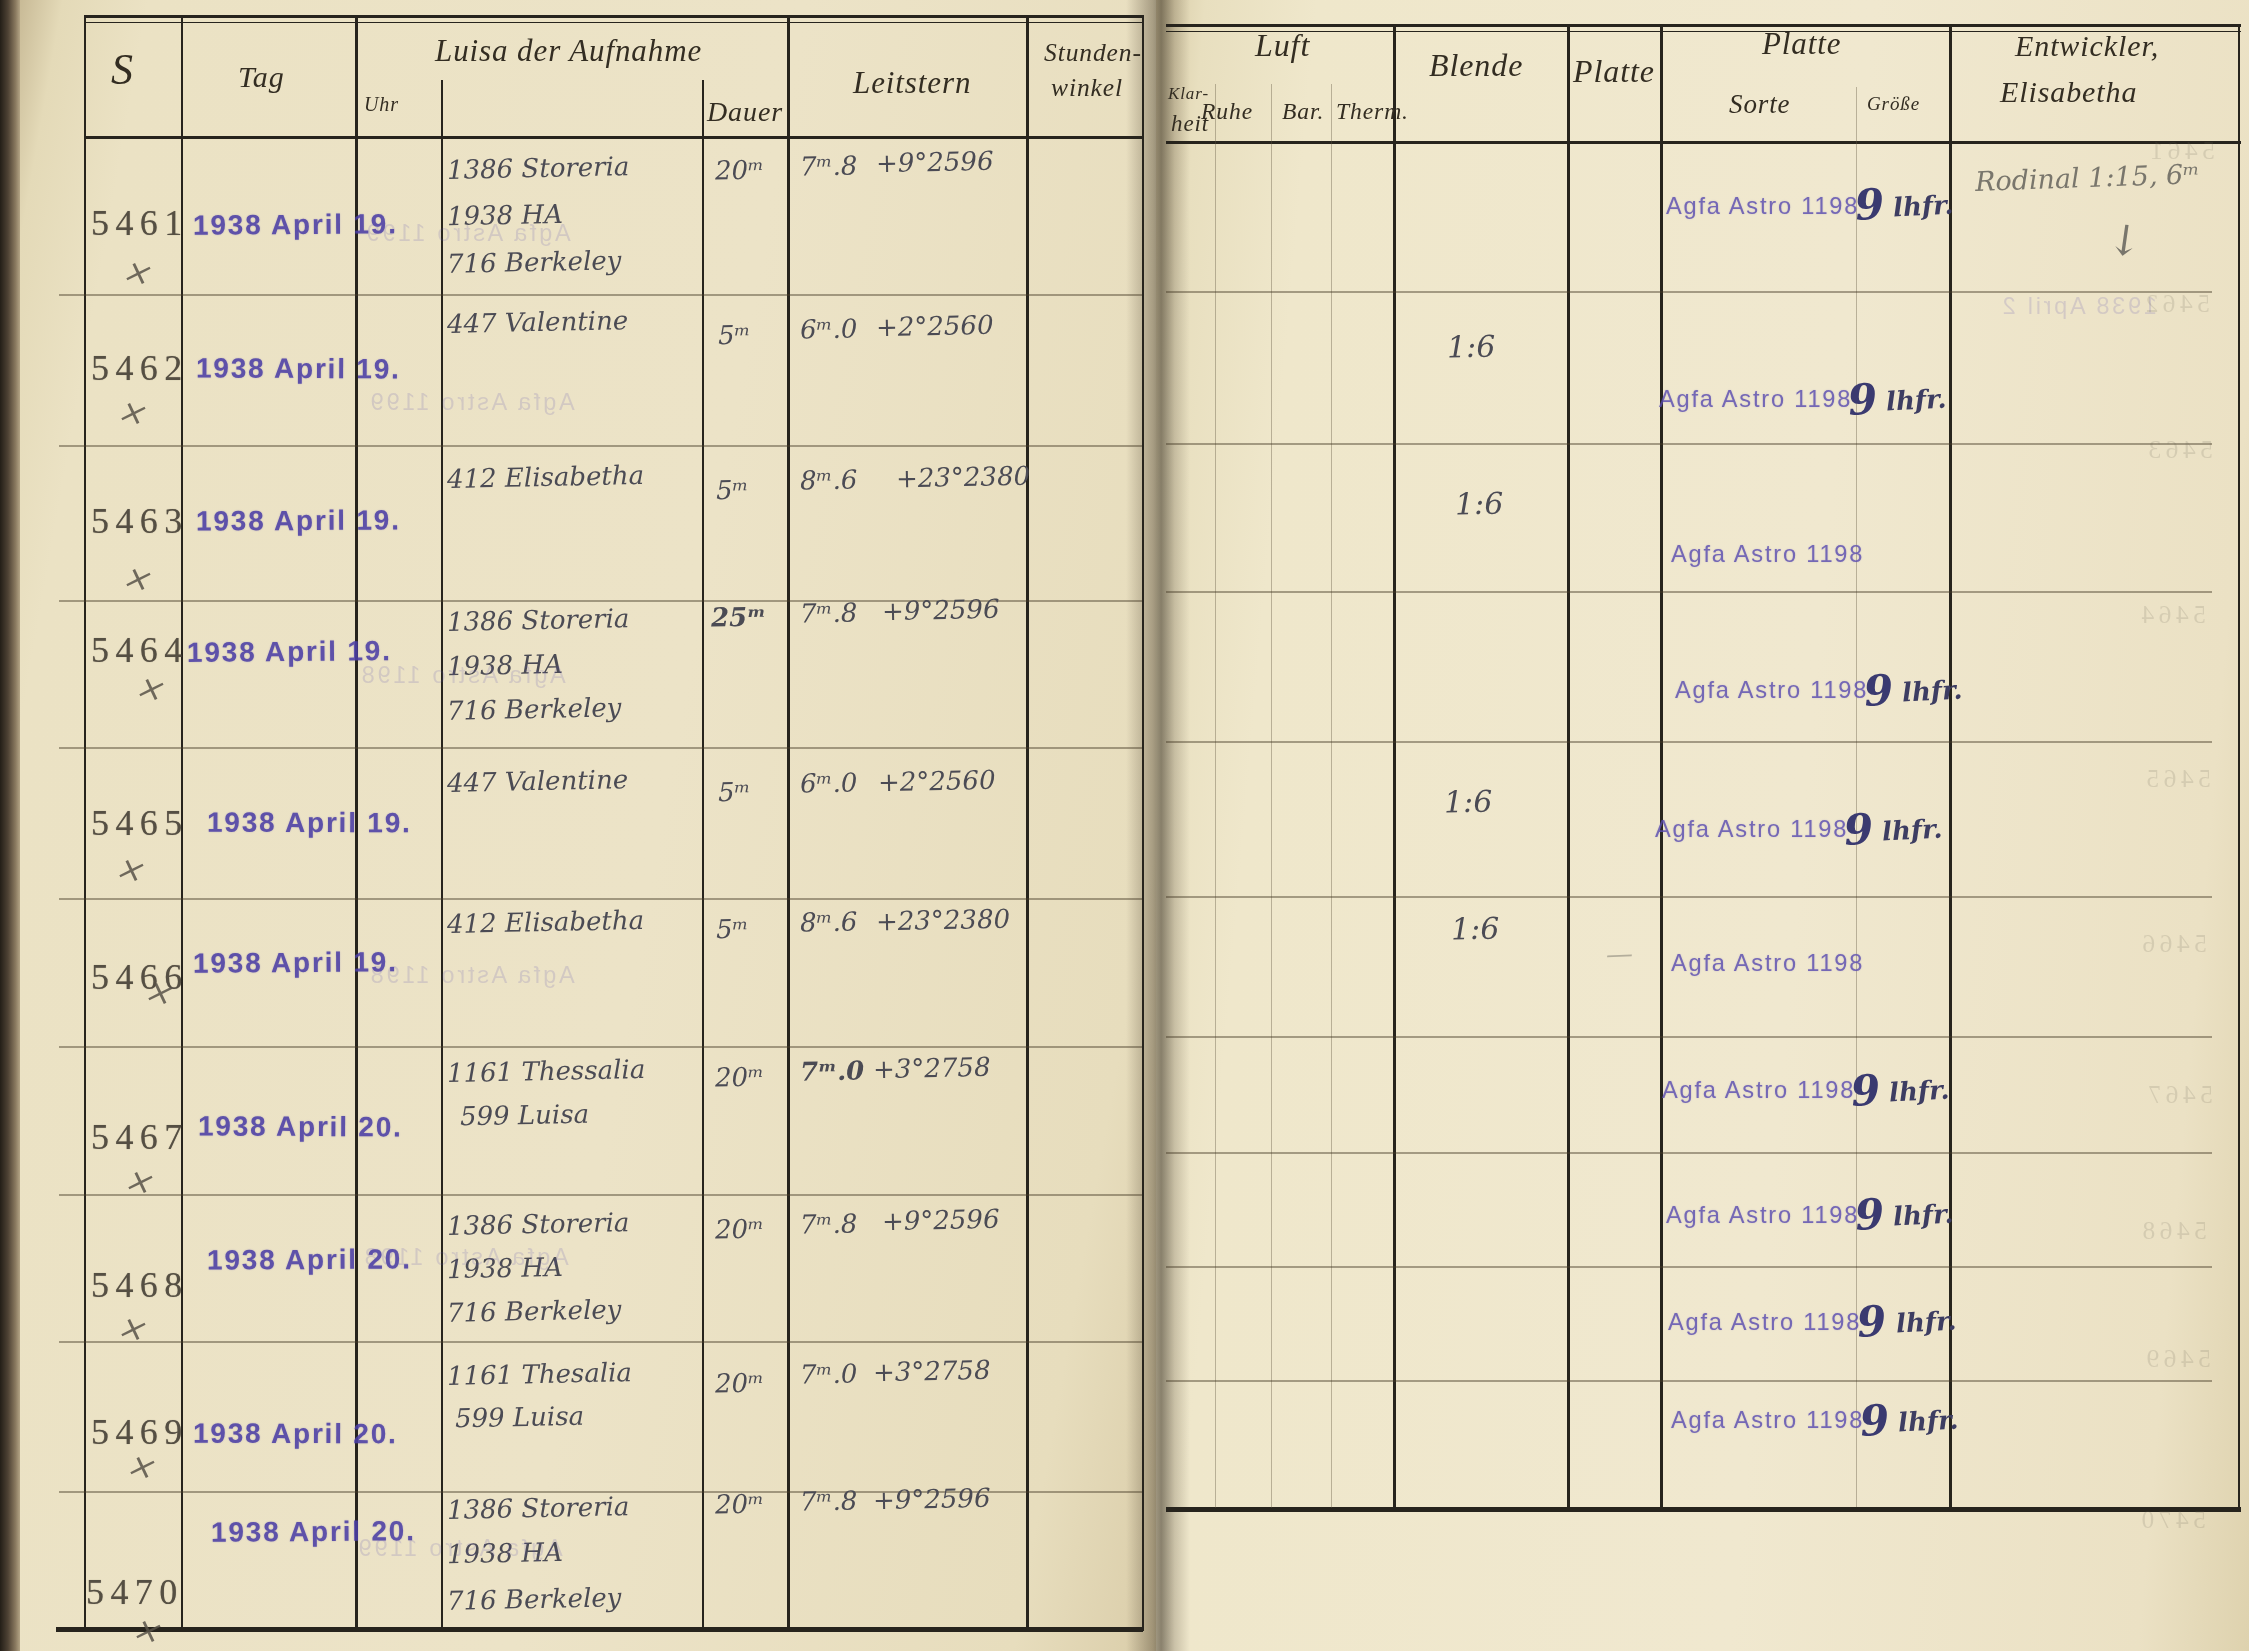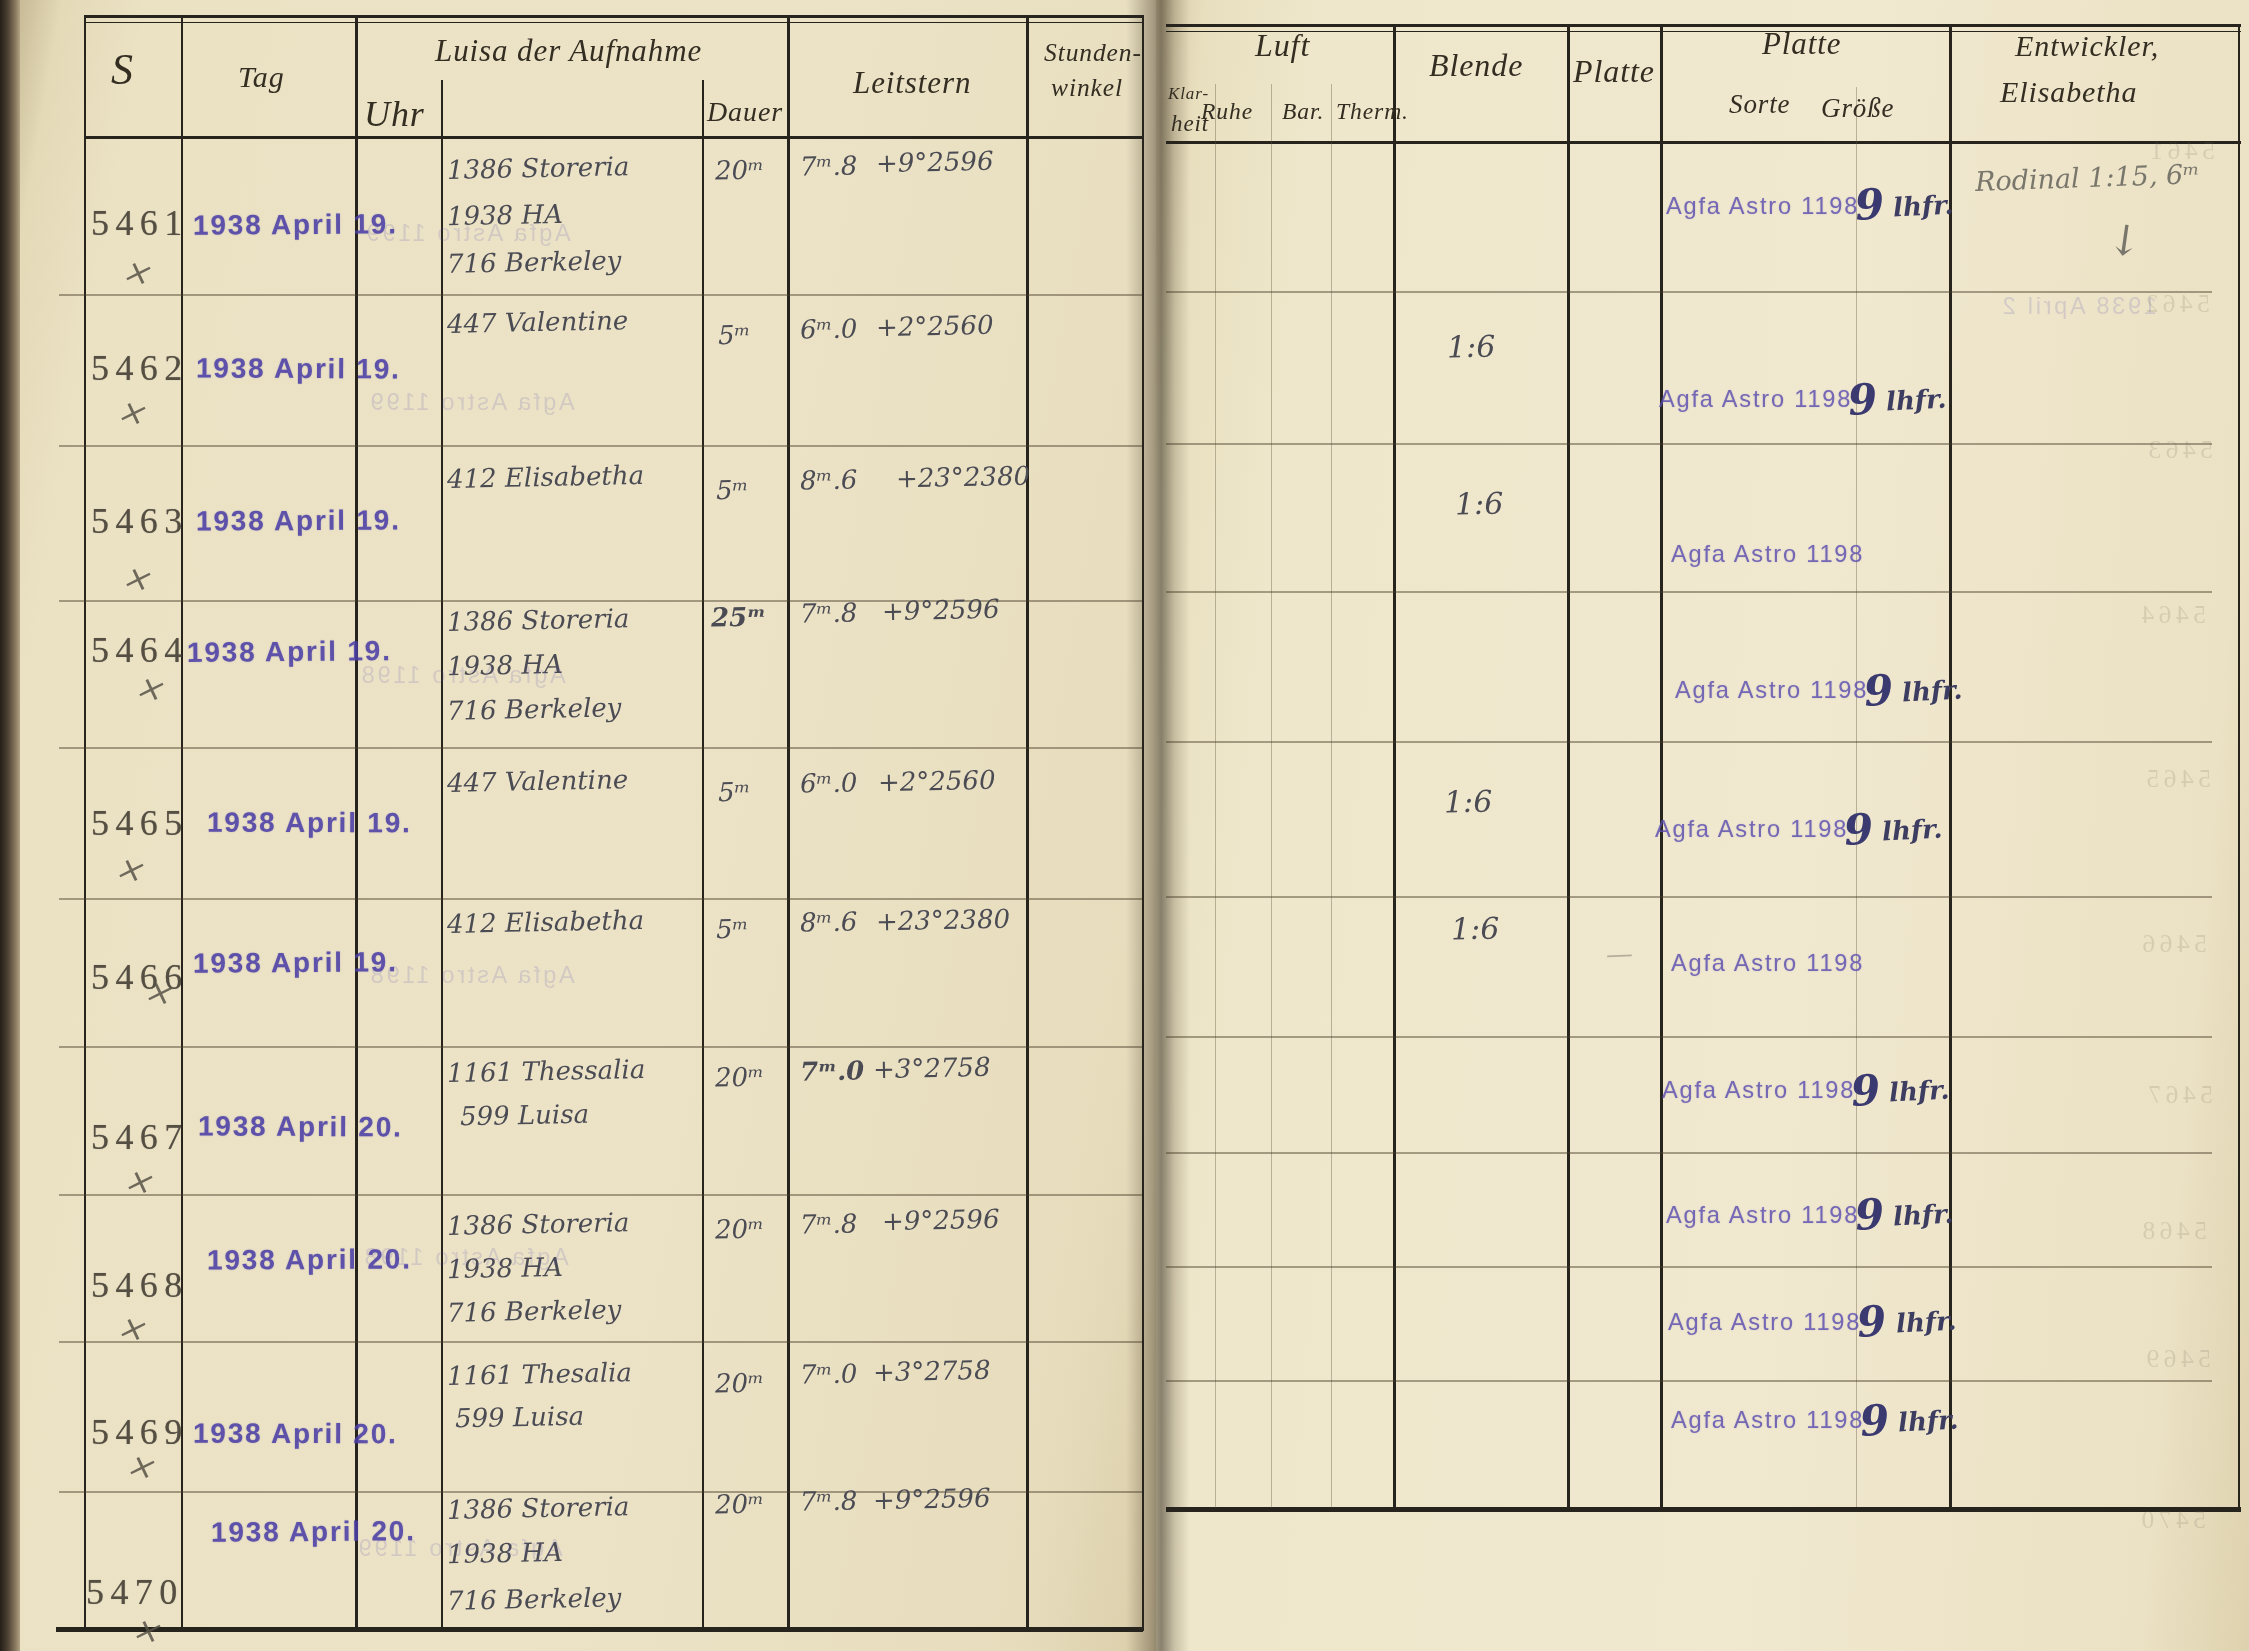--- a/index.html
+++ b/index.html
@@ -69,21 +69,21 @@
   <div class="ln soft" style="left:59px;top:747px;width:1083px;height:1.8px"></div>
   <div class="ln soft" style="left:59px;top:898px;width:1083px;height:1.8px"></div>
   <div class="ln soft" style="left:59px;top:1046px;width:1083px;height:1.8px"></div>
   <div class="ln soft" style="left:59px;top:1194px;width:1083px;height:1.8px"></div>
   <div class="ln soft" style="left:59px;top:1341px;width:1083px;height:1.8px"></div>
   <div class="ln soft" style="left:59px;top:1491px;width:1083px;height:1.8px"></div>
 
   <div class="printed" style="left:111px;top:44px;font-size:44px">S</div>
   <div class="printed" style="left:238px;top:60px;font-size:30px">Tag</div>
   <div class="printed" style="left:435px;top:33px;font-size:31px">Luisa der Aufnahme</div>
-  <div class="printed" style="left:364px;top:93px;font-size:36px">Uhr</div>
+  <div class="printed" style="left:364px;top:93px;font-size:20px">Uhr</div>
   <div class="printed" style="left:707px;top:96px;font-size:28px">Dauer</div>
   <div class="printed" style="left:853px;top:65px;font-size:31px">Leitstern</div>
   <div class="printed" style="left:1044px;top:38px;font-size:25.5px">Stunden-</div>
   <div class="printed" style="left:1051px;top:73px;font-size:25.5px">winkel</div>
 
   <div class="nr" style="left:91px;top:202px">5461</div>
   <div class="mark" style="left:125px;top:253px">×</div>
   <div class="dstamp" style="left:193px;top:209px;transform:rotate(-.4deg)">1938 April 19.</div>
   <div class="hand" style="left:447px;top:153px">1386 Storeria</div>
   <div class="hand" style="left:447px;top:200px">1938 HA</div>
@@ -199,21 +199,21 @@
   <div class="printed" style="left:1255px;top:27px;font-size:32px">Luft</div>
   <div class="printed" style="left:1168px;top:84px;font-size:17px">Klar-</div>
   <div class="printed" style="left:1171px;top:111px;font-size:23px">heit</div>
   <div class="printed" style="left:1201px;top:98px;font-size:23.6px">Ruhe</div>
   <div class="printed" style="left:1282px;top:98px;font-size:23.6px">Bar.</div>
   <div class="printed" style="left:1336px;top:98px;font-size:23.6px">Therm.</div>
   <div class="printed" style="left:1429px;top:47px;font-size:32px">Blende</div>
   <div class="printed" style="left:1573px;top:53px;font-size:32px">Platte</div>
   <div class="printed" style="left:1762px;top:25.5px;font-size:31px">Platte</div>
   <div class="printed" style="left:1729px;top:89px;font-size:27px">Sorte</div>
-  <div class="printed" style="left:1821px;top:93px;font-size:27px">Größe</div>
+  <div class="printed" style="left:1867px;top:93px;font-size:19px">Größe</div>
   <div class="printed" style="left:2015px;top:29px;font-size:30px">Entwickler,</div>
   <div class="printed" style="left:2000px;top:75px;font-size:30px">Elisabetha</div>
 
   <div class="pstamp" style="left:1666px;top:193px">Agfa Astro 1198</div>
   <div class="corr" style="left:1855px;top:180px">9</div>
   <div class="suff" style="left:1893px;top:191px">lhfr.</div>
   <div class="pencil" style="left:1975px;top:162px">Rodinal 1:15, 6ᵐ</div>
   <div class="pencil" style="left:2107px;top:216px;font-size:42px;transform:rotate(8deg)">↓</div>
 
   <div class="hand" style="left:1447px;top:329px;font-size:30px">1:6</div>

